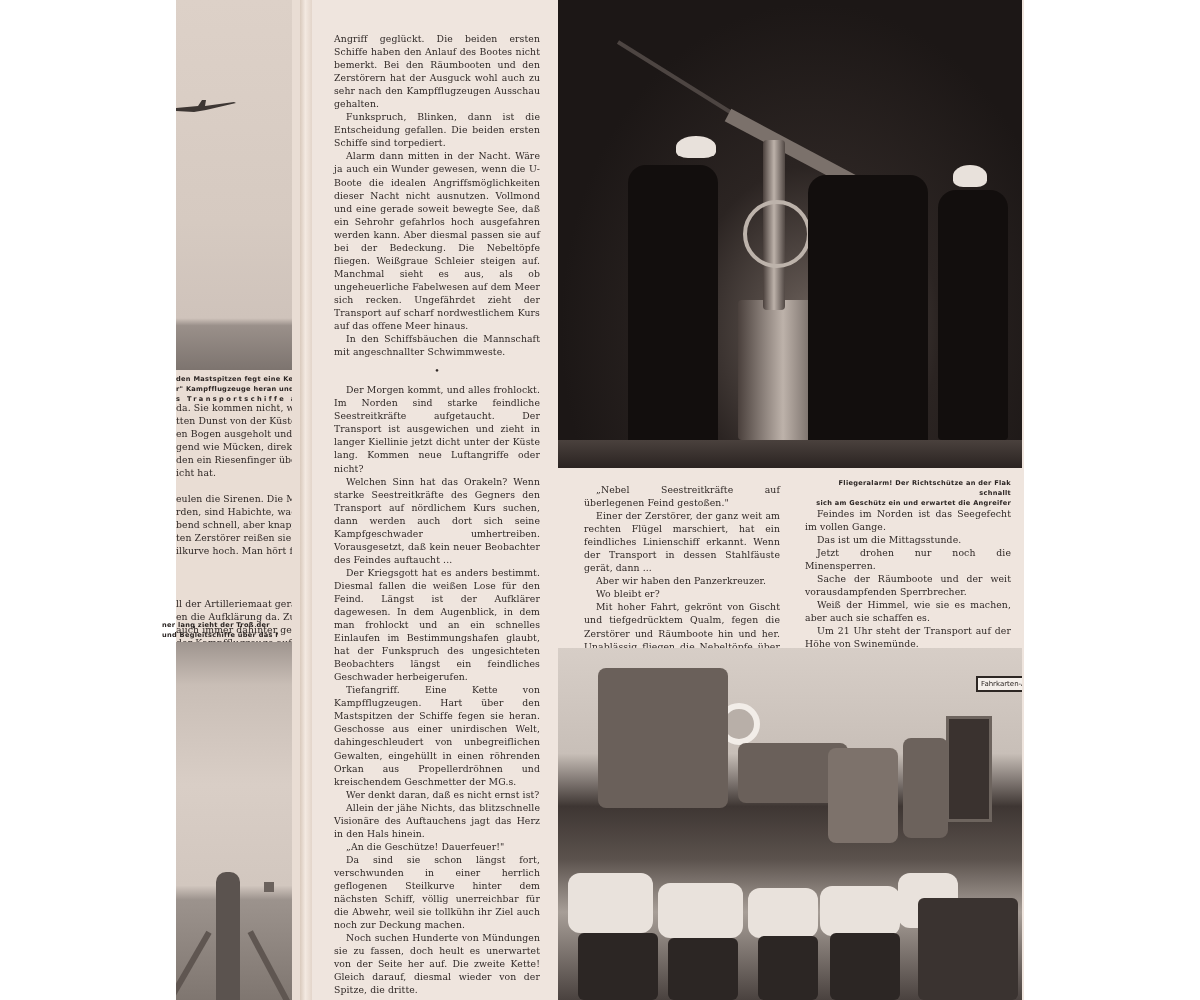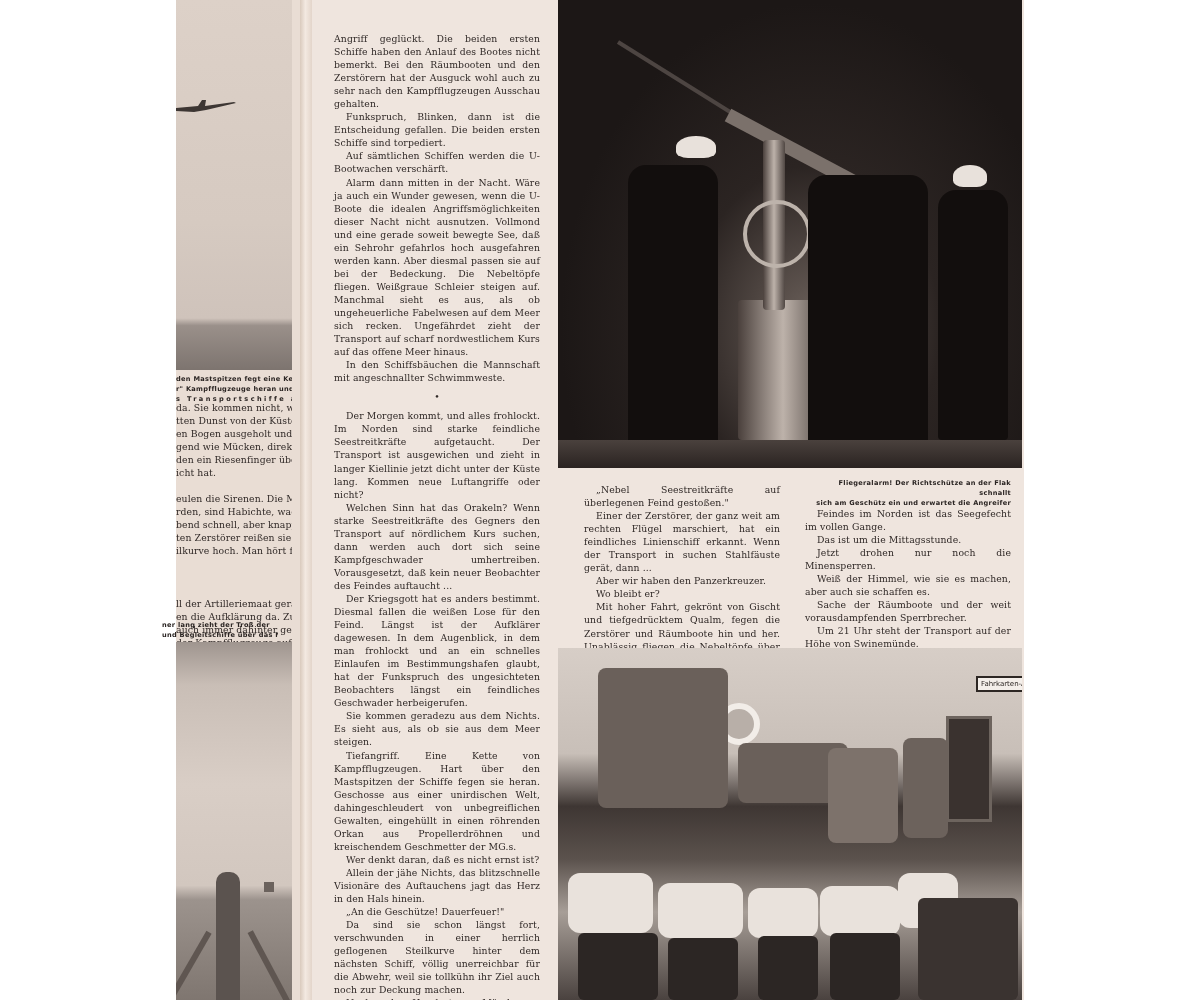--- a/index.html
+++ b/index.html
@@ -116,28 +116,26 @@
 <div class="photo photo-sea" title="Geschütz und Schiff am Horizont">
   <div class="ship"></div>
   <div class="gunleg1"></div>
   <div class="gunleg2"></div>
   <div class="gunmast"></div>
 </div>
 
 <div class="col col1">
   <p class="nind">Angriff geglückt. Die beiden ersten Schiffe haben den Anlauf des Bootes nicht bemerkt. Bei den Räumbooten und den Zerstörern hat der Ausguck wohl auch zu sehr nach den Kampfflugzeugen Ausschau gehalten.</p>
   <p>Funkspruch, Blinken, dann ist die Entscheidung gefallen. Die beiden ersten Schiffe sind torpediert.</p>
-  <p>Auf sämtlichen Schiffen werden die U-Bootwachen verschärft.</p>
   <p>Alarm dann mitten in der Nacht. Wäre ja auch ein Wunder gewesen, wenn die U-Boote die idealen Angriffsmöglichkeiten dieser Nacht nicht ausnutzen. Vollmond und eine gerade soweit bewegte See, daß ein Sehrohr gefahrlos hoch ausgefahren werden kann. Aber diesmal passen sie auf bei der Bedeckung. Die Nebeltöpfe fliegen. Weißgraue Schleier steigen auf. Manchmal sieht es aus, als ob ungeheuerliche Fabelwesen auf dem Meer sich recken. Ungefährdet zieht der Transport auf scharf nordwestlichem Kurs auf das offene Meer hinaus.</p>
   <p>In den Schiffsbäuchen die Mannschaft mit angeschnallter Schwimmweste.</p>
   <p class="star">•</p>
   <p>Der Morgen kommt, und alles frohlockt. Im Norden sind starke feindliche Seestreitkräfte aufgetaucht. Der Transport ist ausgewichen und zieht in langer Kiellinie jetzt dicht unter der Küste lang. Kommen neue Luftangriffe oder nicht?</p>
   <p>Welchen Sinn hat das Orakeln? Wenn starke Seestreitkräfte des Gegners den Transport auf nördlichem Kurs suchen, dann werden auch dort sich seine Kampfgeschwader umhertreiben. Vorausgesetzt, daß kein neuer Beobachter des Feindes auftaucht ...</p>
   <p>Der Kriegsgott hat es anders bestimmt. Diesmal fallen die weißen Lose für den Feind. Längst ist der Aufklärer dagewesen. In dem Augenblick, in dem man frohlockt und an ein schnelles Einlaufen im Bestimmungshafen glaubt, hat der Funkspruch des ungesichteten Beobachters längst ein feindliches Geschwader herbeigerufen.</p>
-  <p>Sie kommen geradezu aus dem Nichts. Es sieht aus, als ob sie aus dem Meer steigen.</p>
   <p>Tiefangriff. Eine Kette von Kampfflugzeugen. Hart über den Mastspitzen der Schiffe fegen sie heran. Geschosse aus einer unirdischen Welt, dahingeschleudert von unbegreiflichen Gewalten, eingehüllt in einen röhrenden Orkan aus Propellerdröhnen und kreischendem Geschmetter der MG.s.</p>
   <p>Wer denkt daran, daß es nicht ernst ist?</p>
   <p>Allein der jähe Nichts, das blitzschnelle Visionäre des Auftauchens jagt das Herz in den Hals hinein.</p>
   <p>„An die Geschütze! Dauerfeuer!"</p>
   <p>Da sind sie schon längst fort, verschwunden in einer herrlich geflogenen Steilkurve hinter dem nächsten Schiff, völlig unerreichbar für die Abwehr, weil sie tollkühn ihr Ziel auch noch zur Deckung machen.</p>
   <p>Noch suchen Hunderte von Mündungen sie zu fassen, doch heult es unerwartet von der Seite her auf. Die zweite Kette! Gleich darauf, diesmal wieder von der Spitze, die dritte.</p>
 
 </div>
 
 <div class="photo photo-flak" title="Fliegeralarm an der Flak">
@@ -154,34 +152,34 @@
   <div style="position:absolute;left:0;top:440px;width:464px;height:28px;background:linear-gradient(180deg,#4a413d,#2a2321);"></div>
 </div>
 
 <div class="caption cap-top">
   <div>Fliegeralarm! Der Richtschütze an der Flak schnallt</div>
   <div>sich am Geschütz ein und erwartet die Angreifer</div>
 </div>
 
 <div class="col col2">
   <p>„Nebel Seestreitkräfte auf überlegenen Feind gestoßen."</p>
-  <p>Einer der Zerstörer, der ganz weit am rechten Flügel marschiert, hat ein feindliches Linienschiff erkannt. Wenn der Transport in suchen Stahlfäuste gerät, dann ...</p>
+  <p>Einer der Zerstörer, der ganz weit am rechten Flügel marschiert, hat ein feindliches Linienschiff erkannt. Wenn der Transport in dessen Stahlfäuste gerät, dann ...</p>
   <p>Aber wir haben den Panzerkreuzer.</p>
   <p>Wo bleibt er?</p>
   <p>Mit hoher Fahrt, gekrönt von Gischt und tiefgedrücktem Qualm, fegen die Zerstörer und Räumboote hin und her. Unablässig fliegen die Nebeltöpfe über Bord. Auf den Zerstörern blasen sie den Nebel ab.</p>
   <p>Hilft denn das?</p>
   <p>Und wie das hilft. Es ist, als habe ein übermächtiger Hexenmeister mit der Hand über das Meer gestrichen. Die Zerstörer sind fort, die Räumboote, die wild tanzenden Nußschalen der ganz kleinen Räumer, die eine so verzweifelte Ähnlichkeit mit den Schnellbooten haben, der ganze Transport.</p>
 </div>
 
 <div class="col col3">
   <p>Feindes im Norden ist das Seegefecht im vollen Gange.</p>
   <p>Das ist um die Mittagsstunde.</p>
   <p>Jetzt drohen nur noch die Minensperren.</p>
+  <p>Sache der Räumboote und der weit vorausdampfenden Sperrbrecher.</p>
   <p>Weiß der Himmel, wie sie es machen, aber auch sie schaffen es.</p>
-  <p>Sache der Räumboote und der weit vorausdampfenden Sperrbrecher.</p>
   <p>Um 21 Uhr steht der Transport auf der Höhe von Swinemünde.</p>
 </div>
 
 <div class="caption cap-bottom">
   <div>In den Decks und Gängen des Transporters macht</div>
   <div>die Infanterie es sich so bequem, wie es geht</div>
 </div>
 
 <div class="photo photo-deck" title="Schlafende Soldaten im Transporter">
   <div class="porthole" style="left:160px;top:55px;width:30px;height:30px;"></div>

